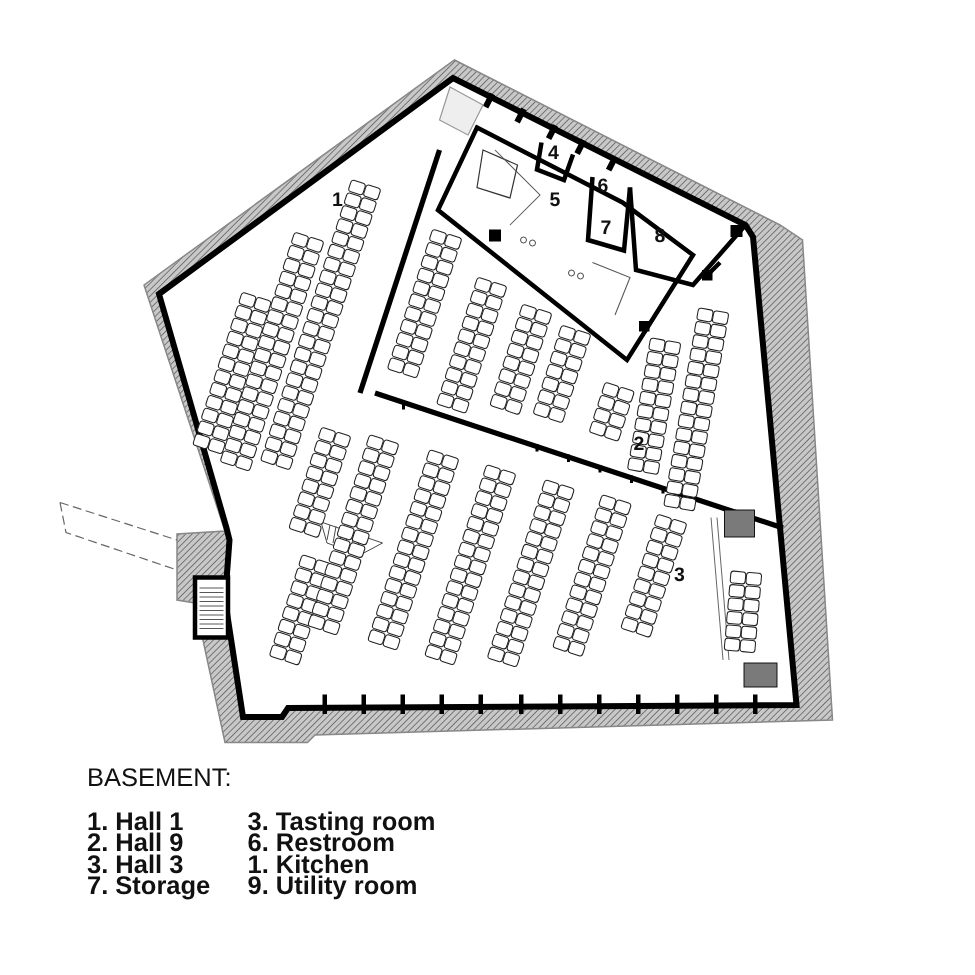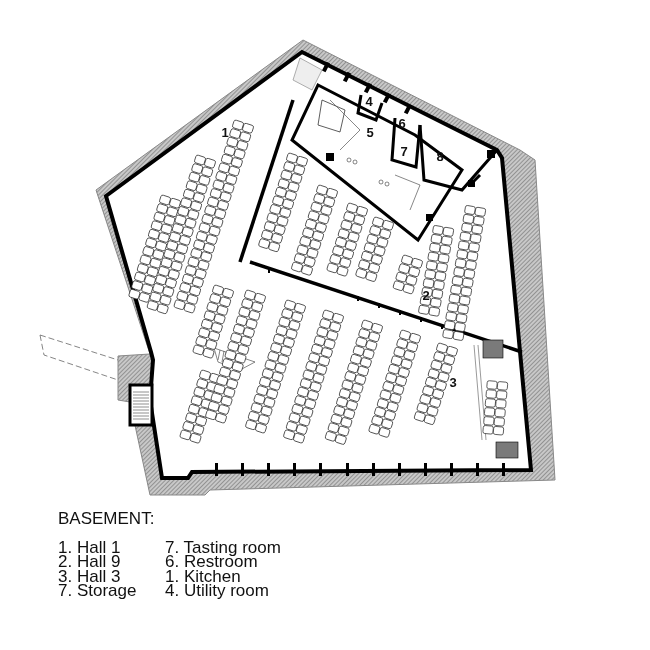--- a/index.html
+++ b/index.html
@@ -2,21 +2,21 @@
 <html><head>
 <meta charset="utf-8">
 <style>
   html, body { margin: 0; padding: 0; background: #ffffff; }
   body { width: 650px; height: 650px; position: relative; overflow: hidden; font-family: "Liberation Sans", sans-serif; }
   #plan { position: absolute; left: 0; top: 0; width: 650px; height: 500px; }
   .room-num { font-family: "Liberation Sans", sans-serif; font-weight: bold; font-size: 13px; fill: #111; }
   .legend { position: absolute; left: 58px; top: 512px; font-size: 17px; color: #111; line-height: 14.6px; }
   .legend .title { margin-bottom: 14px; }
   .legend .cols { display: flex; }
-  .legend .col { width: 107px; }
+  .legend .col { width: 107px; font-weight: bold; }
   .legend .item { white-space: nowrap; }
 </style>
 </head>
 <body>
 
 <svg id="plan" viewBox="0 0 650 500" xmlns="http://www.w3.org/2000/svg">
   <defs>
     <pattern id="hatch" width="3" height="3" patternUnits="userSpaceOnUse" patternTransform="rotate(45)">
       <rect width="3" height="3" fill="#c8c8c8"></rect>
       <line x1="0" y1="0" x2="0" y2="3" stroke="#6e6e6e" stroke-width="1.2"></line>
@@ -586,19 +586,19 @@
 <div class="legend">
   <div class="title">BASEMENT:</div>
   <div class="cols">
     <div class="col">
       <div class="item">1. Hall 1</div>
       <div class="item">2. Hall 9</div>
       <div class="item">3. Hall 3</div>
       <div class="item">7. Storage</div>
     </div>
     <div class="col">
-      <div class="item">7. Tasting room</div>
+      <div class="item">3. Tasting room</div>
       <div class="item">6. Restroom</div>
       <div class="item">1. Kitchen</div>
-      <div class="item">4. Utility room</div>
+      <div class="item">9. Utility room</div>
     </div>
   </div>
 </div>
 
 </body></html>

